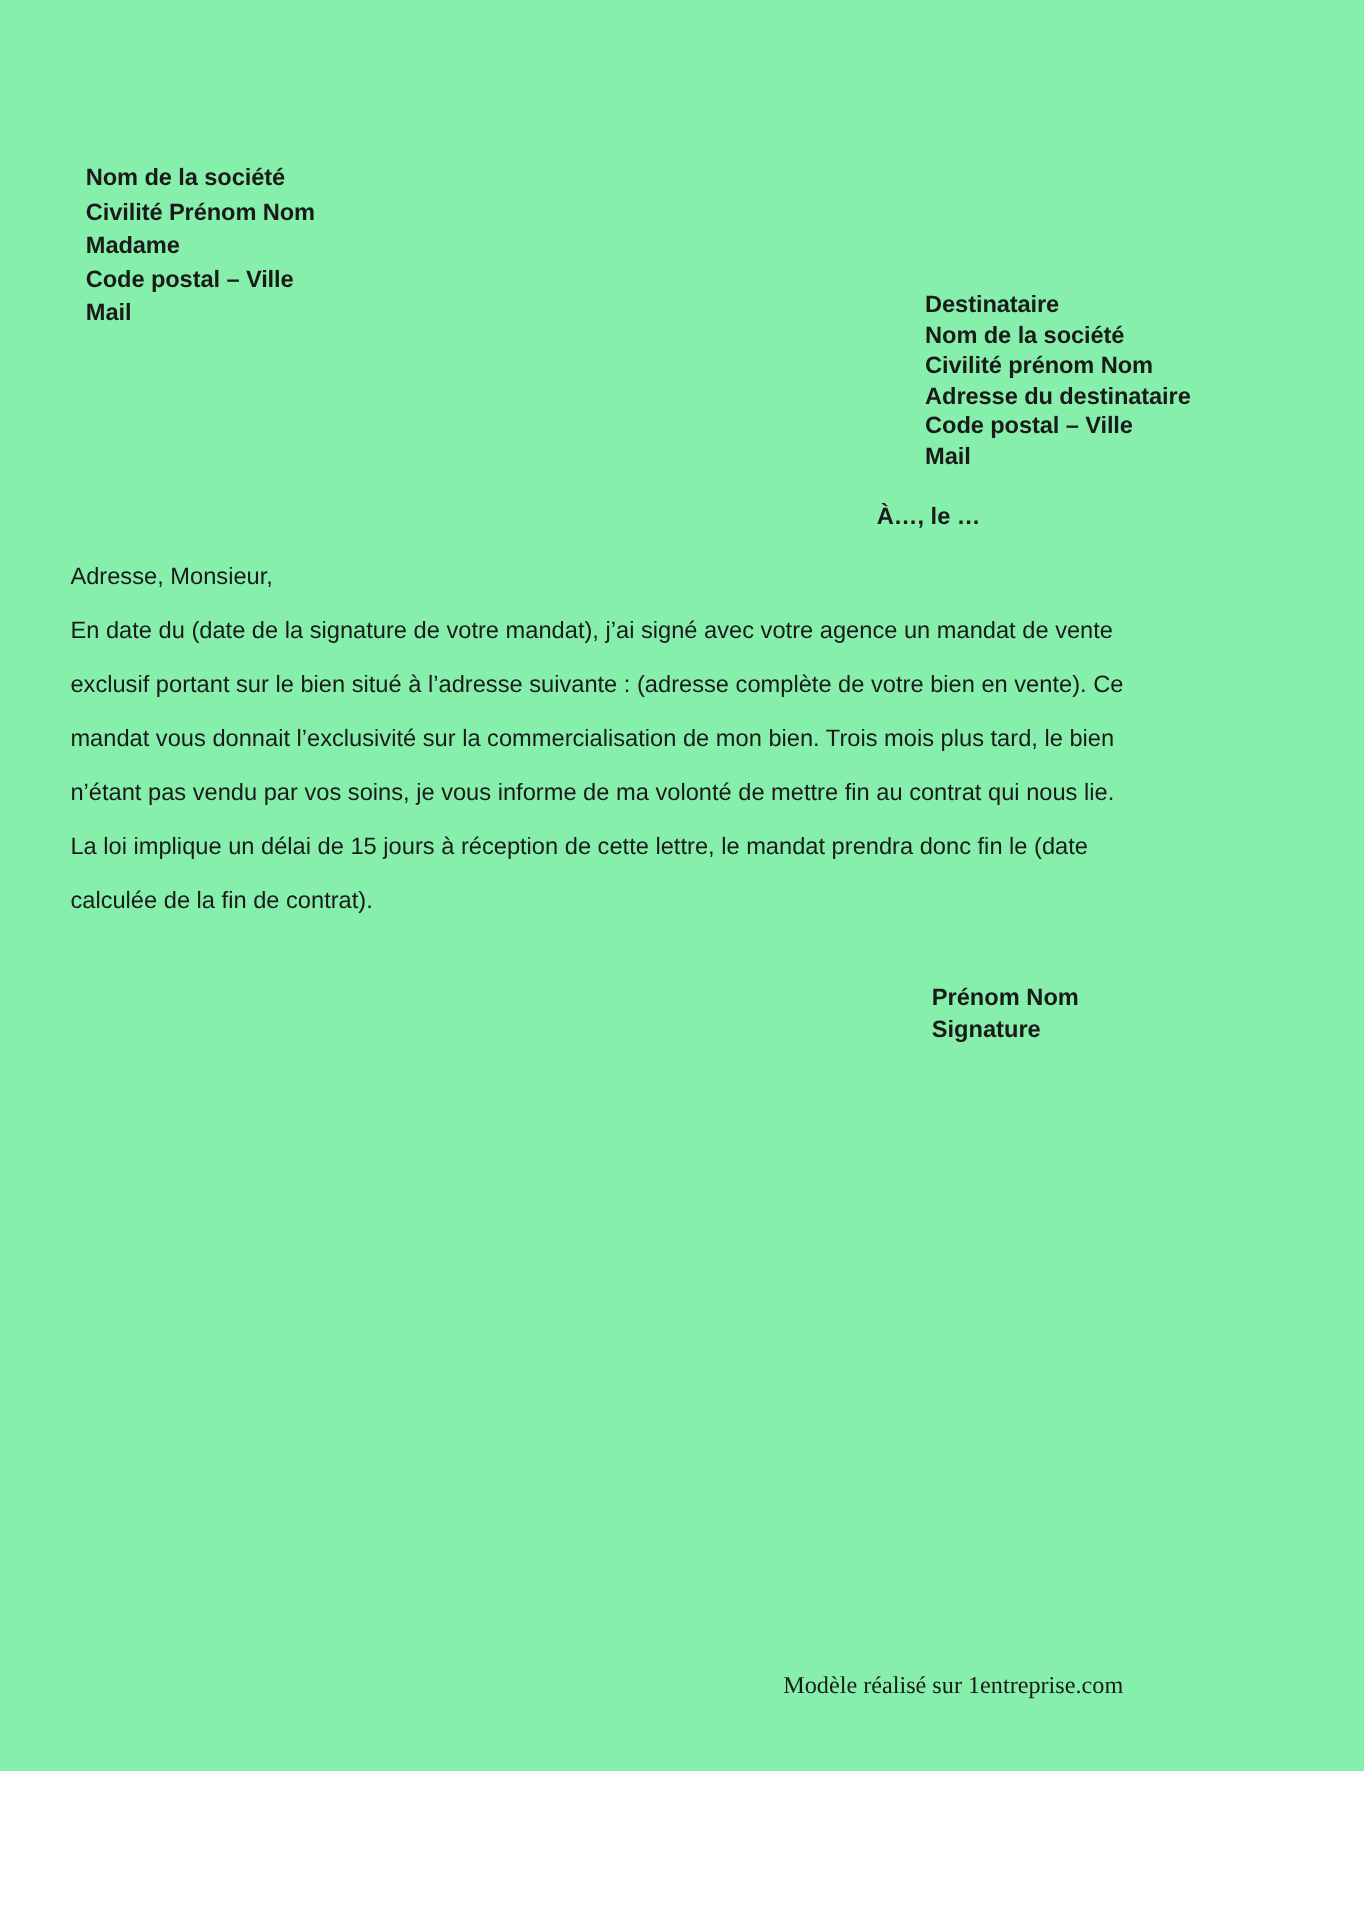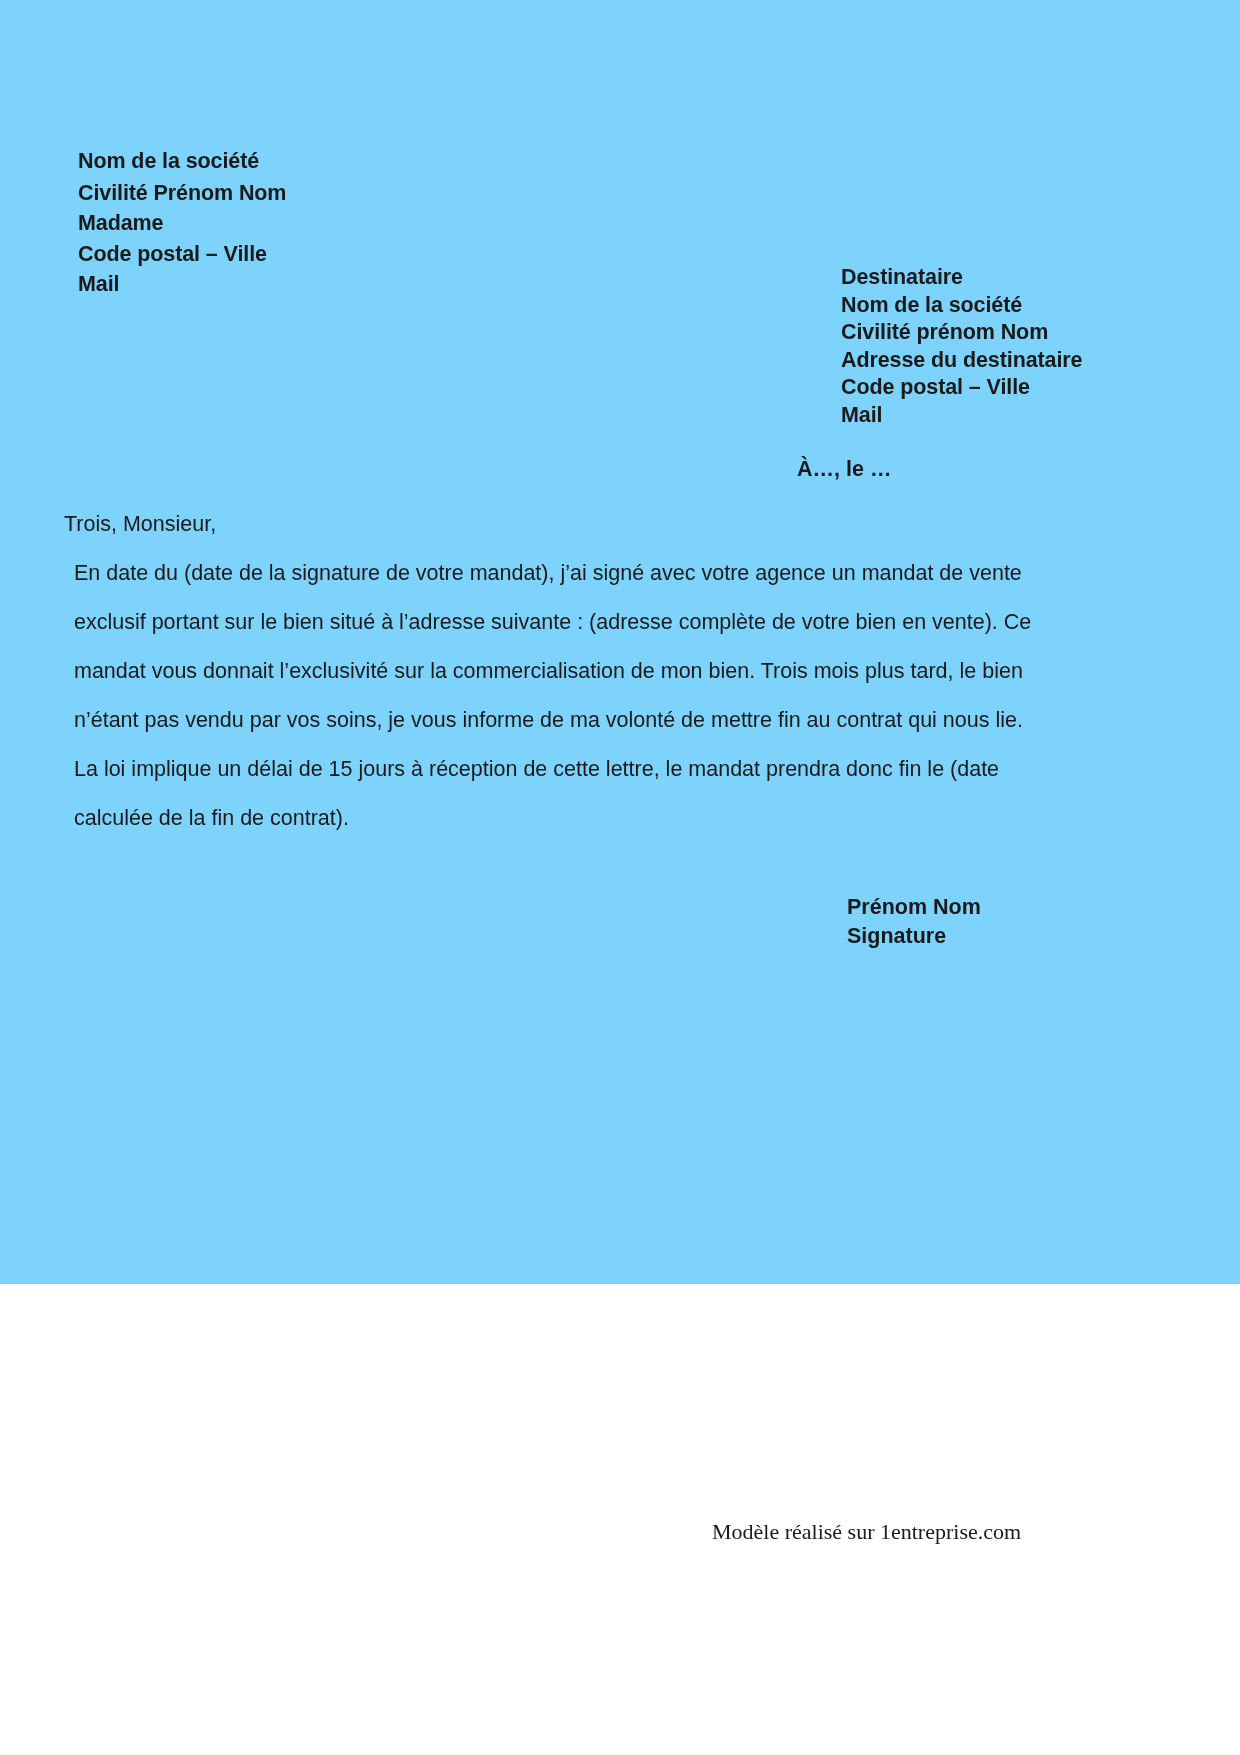--- a/index.html
+++ b/index.html
@@ -12,22 +12,22 @@
     height: 1755px;
     position: relative;
     font-family: "Liberation Sans", sans-serif;
     color: #1a1a1a;
     overflow: hidden;
   }
   .page {
     position: absolute;
     top: 0; left: 0;
     width: 1240px;
-    height: 1284px;
-    background: #7dd3fc;
+    height: 1610px;
+    background: #86efac;
   }
 
   
   .sender-block {
     position: absolute;
     left: 78px;
     top: 146px;
     font-weight: bold;
     font-size: 21.5px;
     line-height: 30.5px;
@@ -78,21 +78,21 @@
     font-weight: normal;
   }
   .para {
     font-size: 21.5px;
     line-height: 49px;
     color: #1a1a1a;
     font-weight: normal;
     text-align: left;
     margin: 0;
   }
-  .para-main { width: 963px; margin-left: 10px; }
+  .para-main { width: 963px; }
   .spacer-para { height: 49px; }
   .para-closing { width: 963px; }
 
   
   .signature-block {
     position: absolute;
     left: 847px;
     top: 893px;
     font-weight: bold;
     font-size: 21.5px;
@@ -132,21 +132,21 @@
     <div class="line">Nom de la société</div>
     <div class="line">Civilité prénom Nom</div>
     <div class="line">Adresse du destinataire</div>
     <div class="line">Code postal – Ville</div>
     <div class="line">Mail</div>
   </div>
 
   <div class="date-line">À…, le …</div>
 
   <div class="body-area">
-    <div class="salutation">Trois, Monsieur,</div>
+    <div class="salutation">Adresse, Monsieur,</div>
     <p class="para para-main">En date du (date de la signature de votre mandat), j’ai signé avec votre agence un mandat de vente exclusif portant sur le bien situé à l’adresse suivante : (adresse complète de votre bien en vente). Ce mandat vous donnait l’exclusivité sur la commercialisation de mon bien. Trois mois plus tard, le bien n’étant pas vendu par vos soins, je vous informe de ma volonté de mettre fin au contrat qui nous lie. La loi implique un délai de 15 jours à réception de cette lettre, le mandat prendra donc fin le (date calculée de la fin de contrat).</p>
     <div class="spacer-para"></div>
   </div>
 
   <div class="signature-block">
     <div class="line">Prénom Nom</div>
     <div class="line">Signature</div>
   </div>
 
   <div class="footer">Modèle réalisé sur 1entreprise.com</div>

